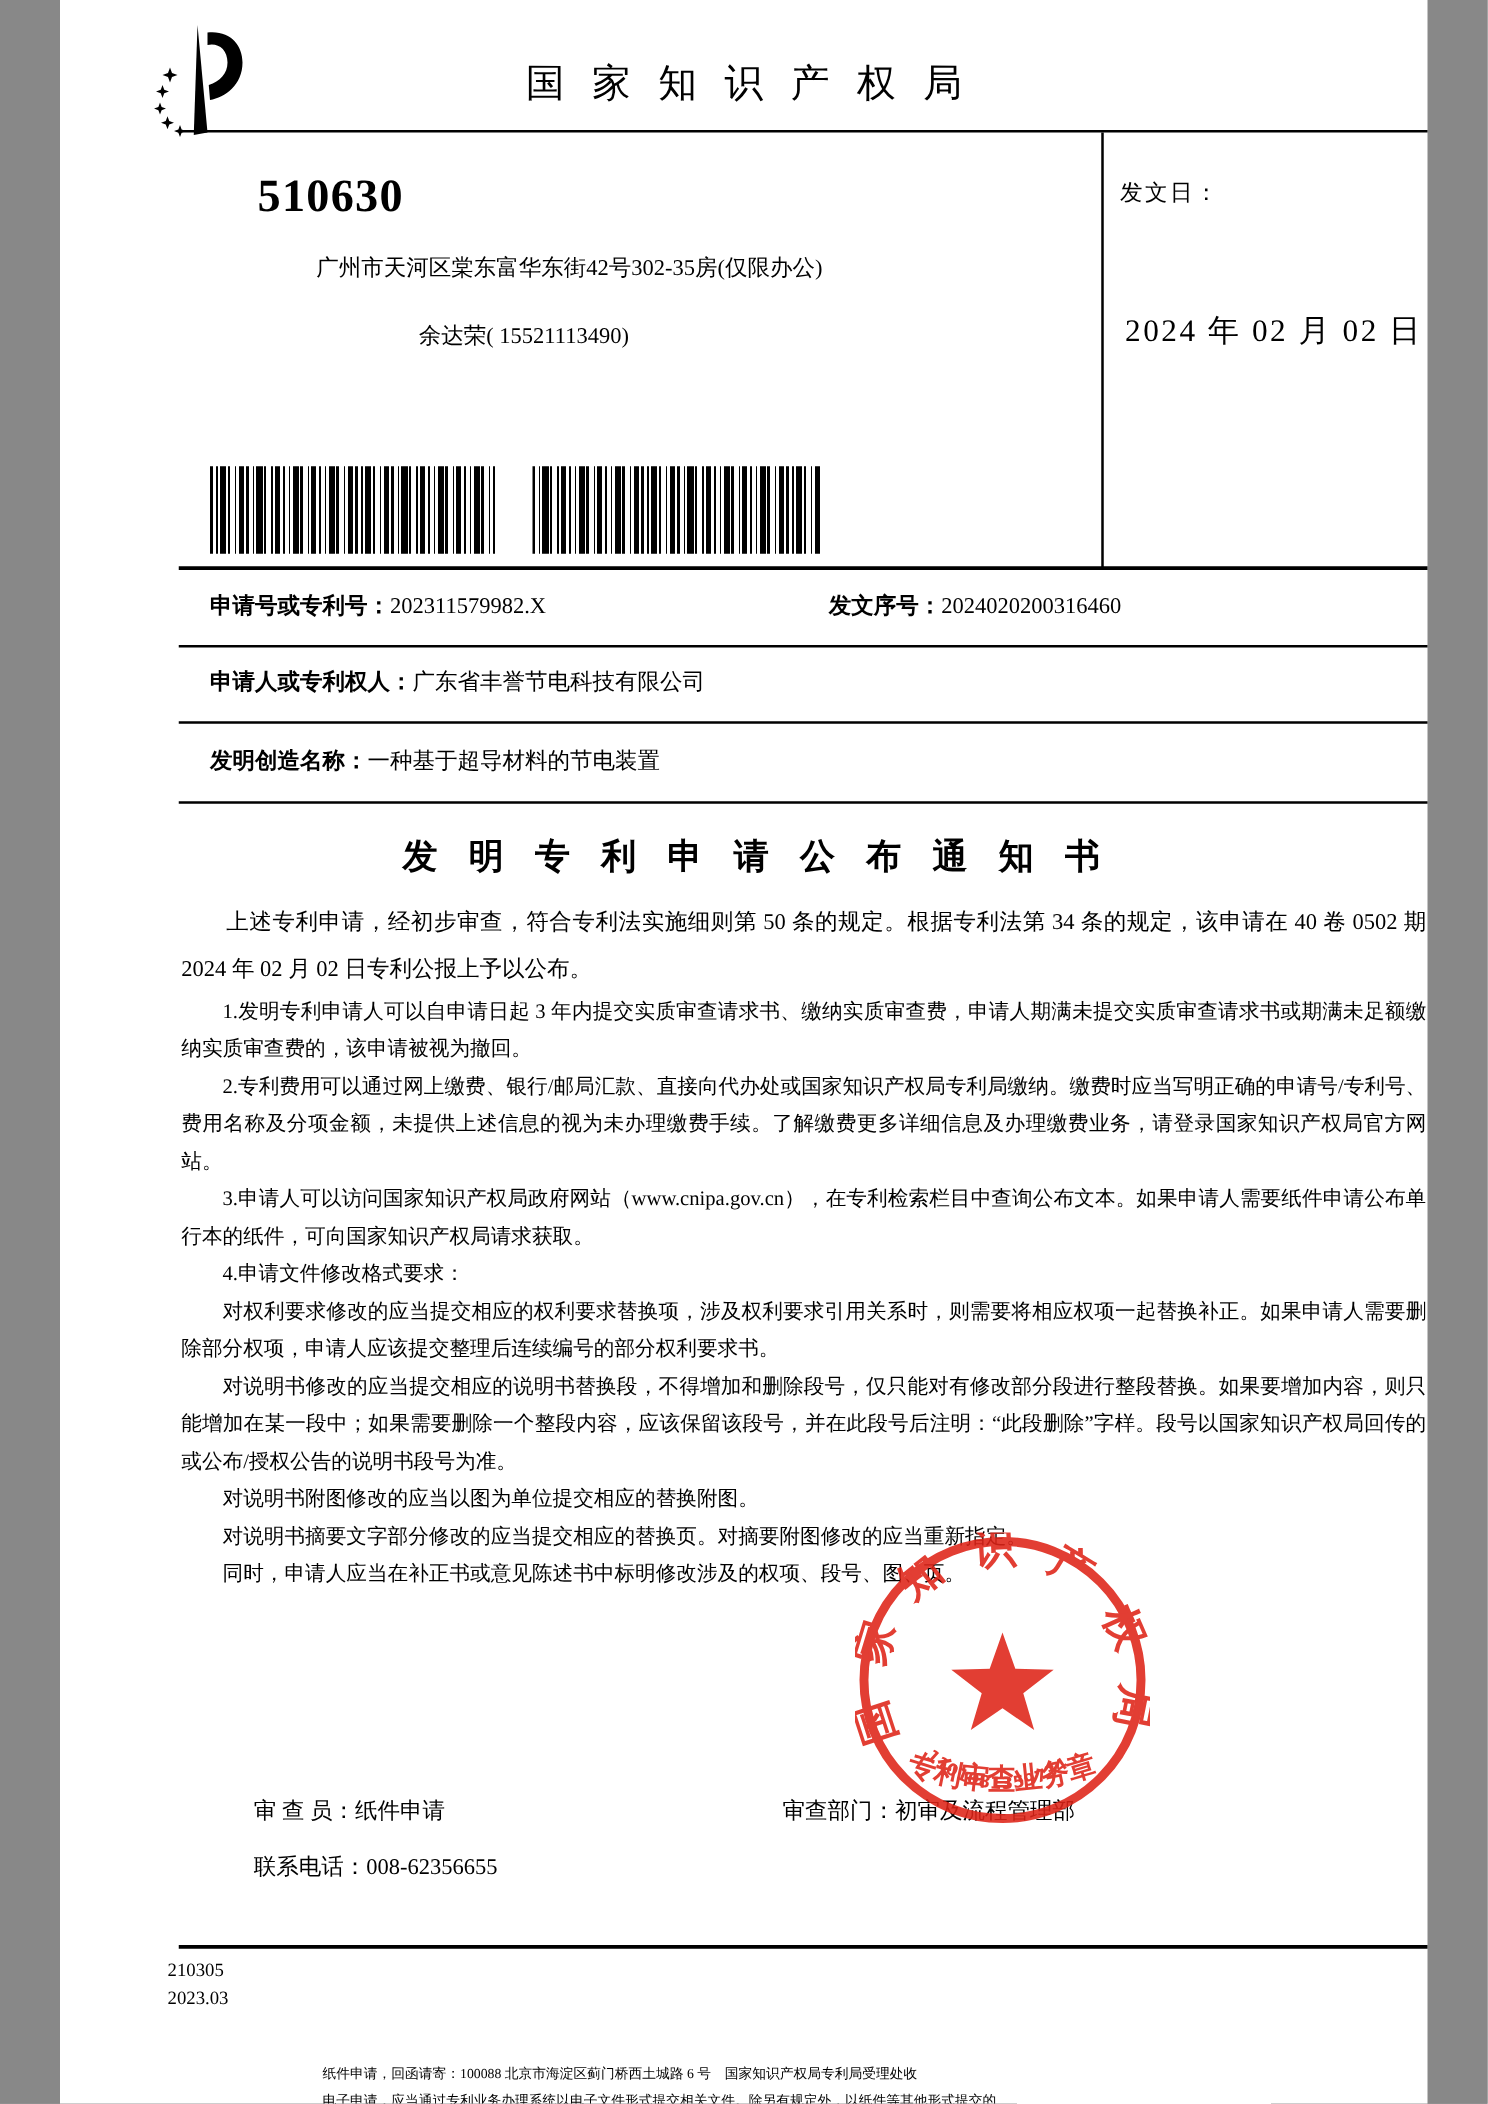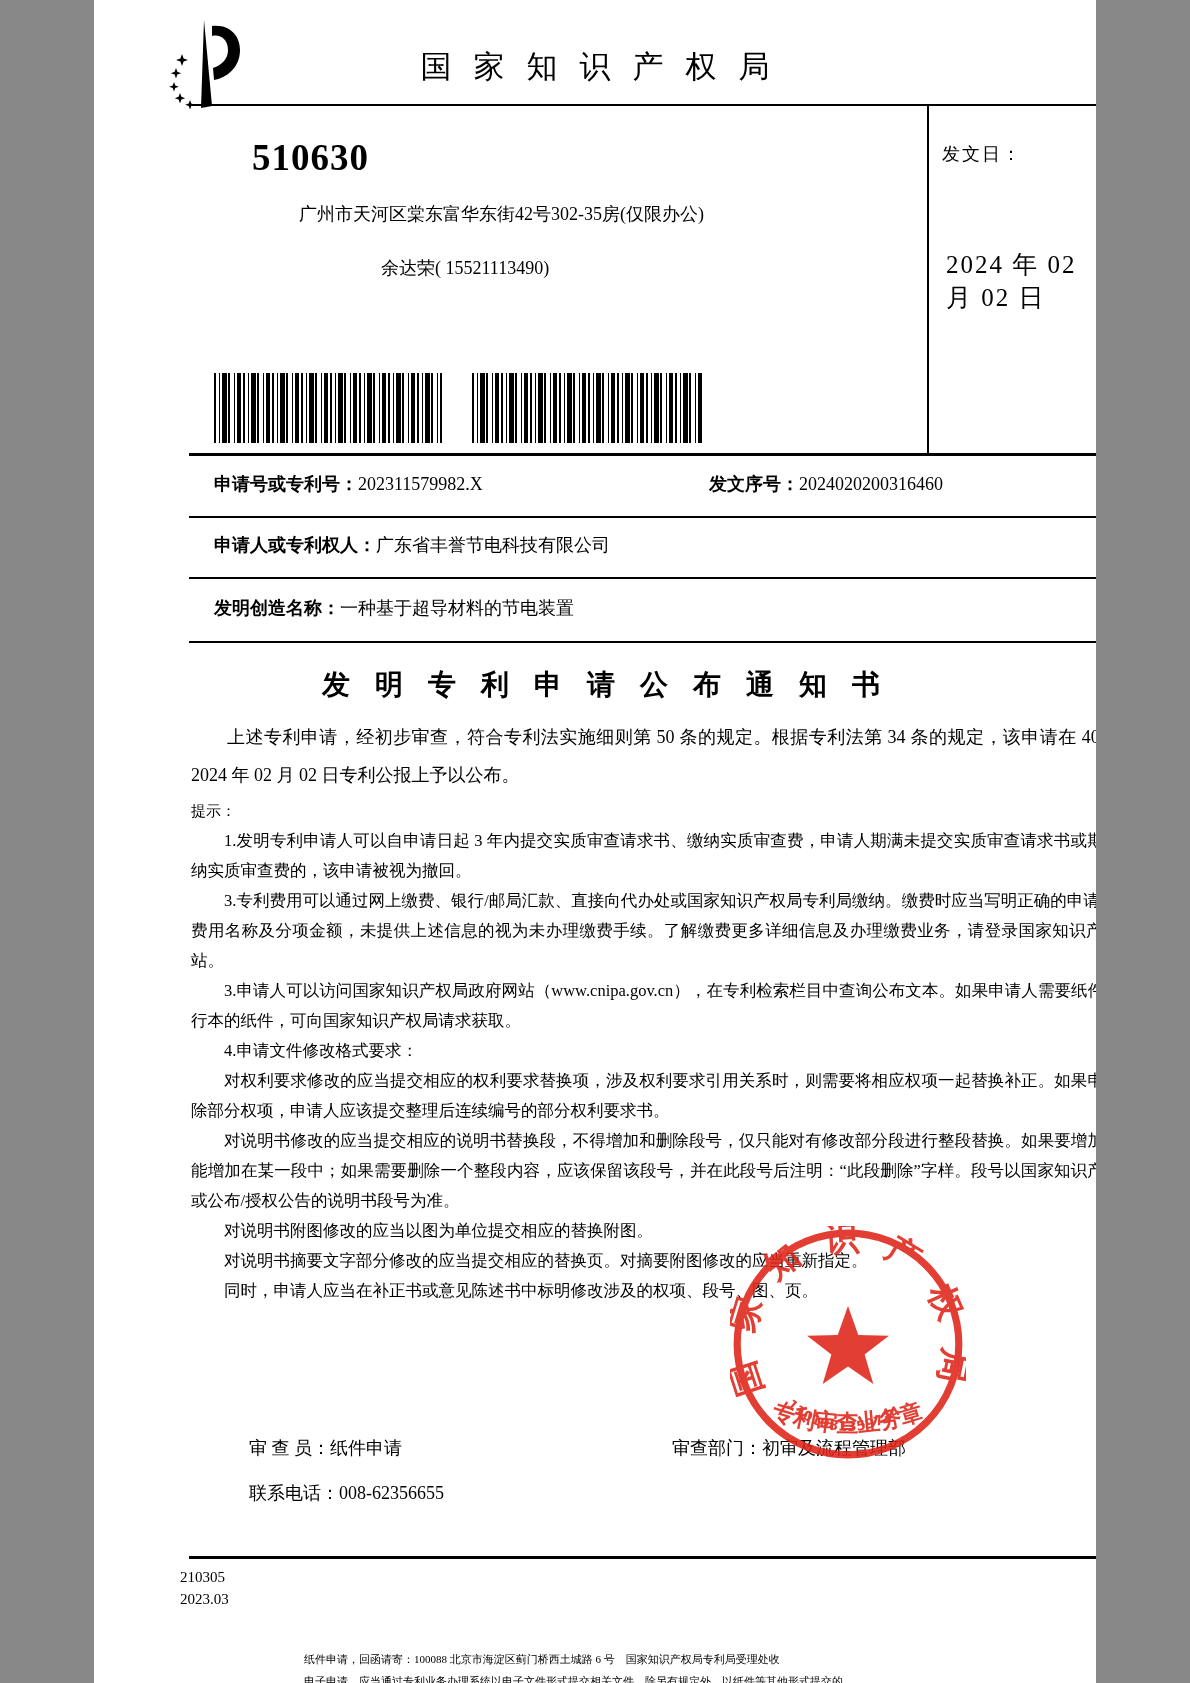--- a/index.html
+++ b/index.html
@@ -1,17 +1,17 @@
 <!DOCTYPE html>
 <html><head>
 <meta charset="utf-8">
 <style>
   html,body { margin:0; padding:0; background:#888; }
   .page {
-    position:relative; width:1002px; height:1683px; margin:0 auto;
+    position:relative; width:1094px; height:1683px; margin:0 auto;
     background:#ffffff; color:#000;
     font-family:"Liberation Serif","DejaVu Serif",serif;
     overflow:hidden;
   }
   .abs { position:absolute; }
 
   
   .agency-title { left:0; right:0; top:46px; text-align:center;
     font-size:31px; letter-spacing:22px; text-indent:22px; font-weight:500; }
   .logo { left:74px; top:20px; width:76px; height:90px; }
@@ -116,23 +116,22 @@
   <div class="abs rule rule-3"></div>
   <div class="abs field f-invention">
     <b>发明创造名称：</b><span>一种基于超导材料的节电装置</span>
   </div>
   <div class="abs rule rule-4"></div>
 
   <div class="abs doc-title">发明专利申请公布通知书</div>
 
   <div class="abs body-wrap">
     <p class="intro">上述专利申请，经初步审查，符合专利法实施细则第 50 条的规定。根据专利法第 34 条的规定，该申请在 40 卷 0502 期 2024 年 02 月 02 日专利公报上予以公布。</p>
-    <div class="tip-label">提示：</div>
     <p class="body-p">1.发明专利申请人可以自申请日起 3 年内提交实质审查请求书、缴纳实质审查费，申请人期满未提交实质审查请求书或期满未足额缴纳实质审查费的，该申请被视为撤回。</p>
-    <p class="body-p">3.专利费用可以通过网上缴费、银行/邮局汇款、直接向代办处或国家知识产权局专利局缴纳。缴费时应当写明正确的申请号/专利号、费用名称及分项金额，未提供上述信息的视为未办理缴费手续。了解缴费更多详细信息及办理缴费业务，请登录国家知识产权局官方网站。</p>
+    <p class="body-p">2.专利费用可以通过网上缴费、银行/邮局汇款、直接向代办处或国家知识产权局专利局缴纳。缴费时应当写明正确的申请号/专利号、费用名称及分项金额，未提供上述信息的视为未办理缴费手续。了解缴费更多详细信息及办理缴费业务，请登录国家知识产权局官方网站。</p>
     <p class="body-p">3.申请人可以访问国家知识产权局政府网站（www.cnipa.gov.cn），在专利检索栏目中查询公布文本。如果申请人需要纸件申请公布单行本的纸件，可向国家知识产权局请求获取。</p>
     <p class="body-p">4.申请文件修改格式要求：</p>
     <p class="body-p">对权利要求修改的应当提交相应的权利要求替换项，涉及权利要求引用关系时，则需要将相应权项一起替换补正。如果申请人需要删除部分权项，申请人应该提交整理后连续编号的部分权利要求书。</p>
     <p class="body-p">对说明书修改的应当提交相应的说明书替换段，不得增加和删除段号，仅只能对有修改部分段进行整段替换。如果要增加内容，则只能增加在某一段中；如果需要删除一个整段内容，应该保留该段号，并在此段号后注明：“此段删除”字样。段号以国家知识产权局回传的或公布/授权公告的说明书段号为准。</p>
     <p class="body-p">对说明书附图修改的应当以图为单位提交相应的替换附图。</p>
     <p class="body-p">对说明书摘要文字部分修改的应当提交相应的替换页。对摘要附图修改的应当重新指定。</p>
     <p class="body-p">同时，申请人应当在补正书或意见陈述书中标明修改涉及的权项、段号、图、页。</p>
   </div>
 
   <div class="abs sig sig-examiner">

